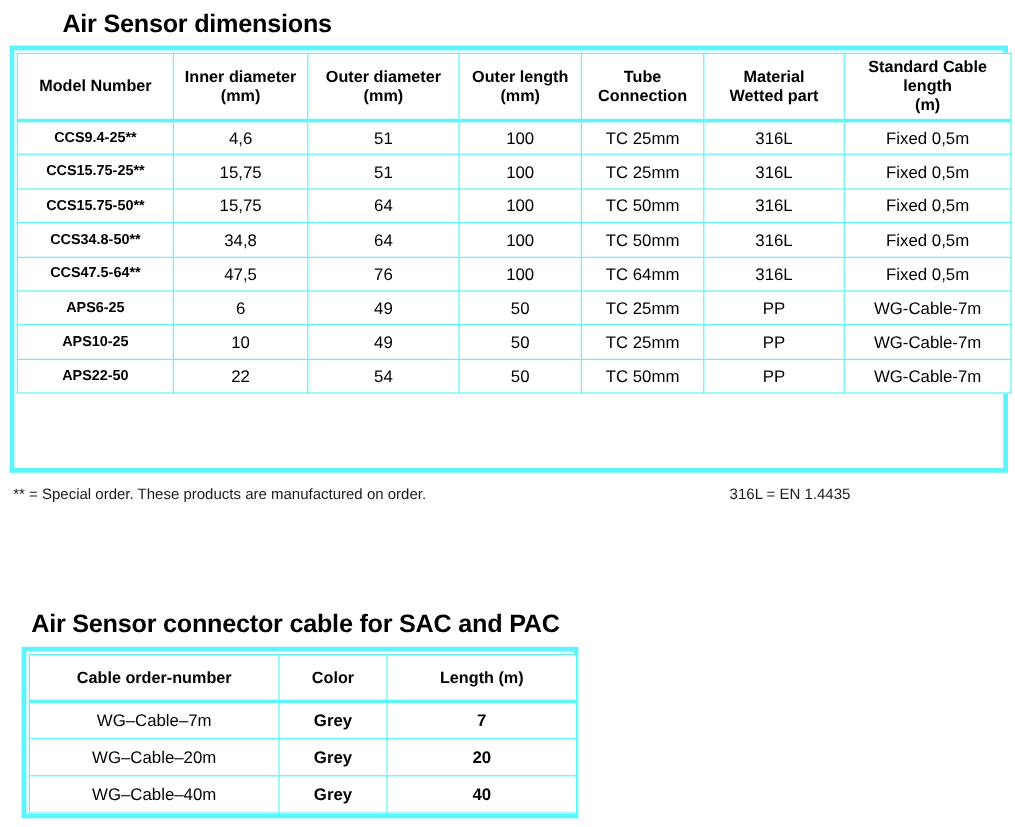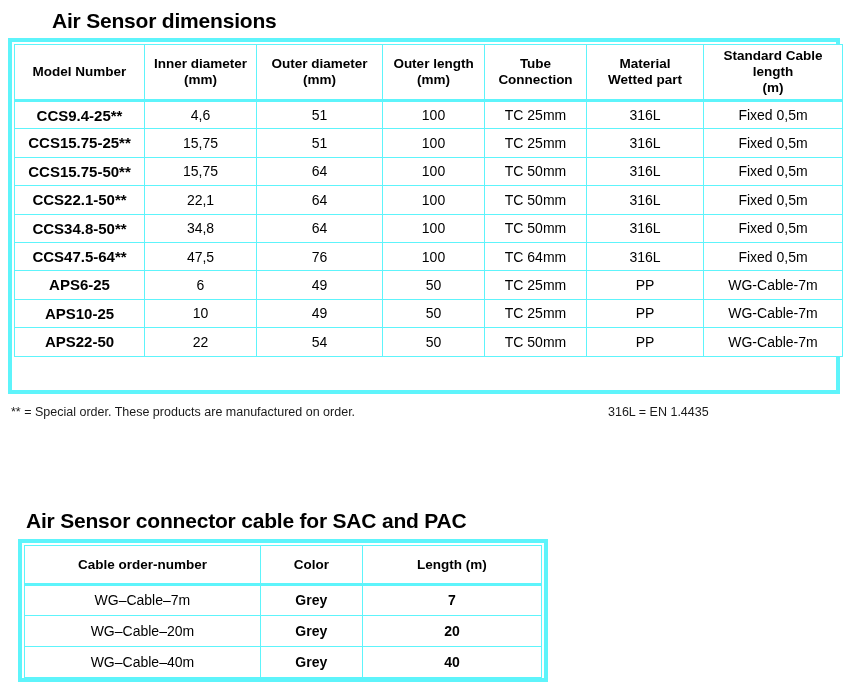--- a/index.html
+++ b/index.html
@@ -64,21 +64,21 @@
     font-weight: bold;
     line-height: 1.18;
   }
   .spec-table td {
     font-size: 14px;
     font-weight: normal;
     line-height: 1.15;
   }
   .spec-table td.model {
     font-weight: bold;
-    font-size: 15px;
+    font-size: 12px;
   }
   
   .spec-table tr.group-start > td,
   .spec-table thead tr > th {
     border-bottom-width: 3px;
   }
 
   
   #table-dimensions {
     left: 8px;
@@ -86,21 +86,21 @@
     width: 832px;
     height: 356px;
   }
   #table-dimensions thead th { height: 56px; }
   #table-dimensions tbody td { height: 28.4px; }
 
   
   #table-connector {
     left: 18px;
     top: 539px;
-    width: 530px;
+    width: 464px;
     height: 143px;
   }
   #table-connector thead th { height: 39px; }
   #table-connector tbody td { height: 31px; font-weight: bold; }
   #table-connector td.cable {
     font-weight: normal;
     font-size: 14px;
   }
 
   
@@ -183,29 +183,20 @@
       <tr>
         <td class="model">CCS15.75-50**</td>
         <td>15,75</td>
         <td>64</td>
         <td>100</td>
         <td>TC 50mm</td>
         <td>316L</td>
         <td>Fixed 0,5m</td>
       </tr>
       <tr>
-        <td class="model">CCS22.1-50**</td>
-        <td>22,1</td>
-        <td>64</td>
-        <td>100</td>
-        <td>TC 50mm</td>
-        <td>316L</td>
-        <td>Fixed 0,5m</td>
-      </tr>
-      <tr>
         <td class="model">CCS34.8-50**</td>
         <td>34,8</td>
         <td>64</td>
         <td>100</td>
         <td>TC 50mm</td>
         <td>316L</td>
         <td>Fixed 0,5m</td>
       </tr>
       <tr>
         <td class="model">CCS47.5-64**</td>

